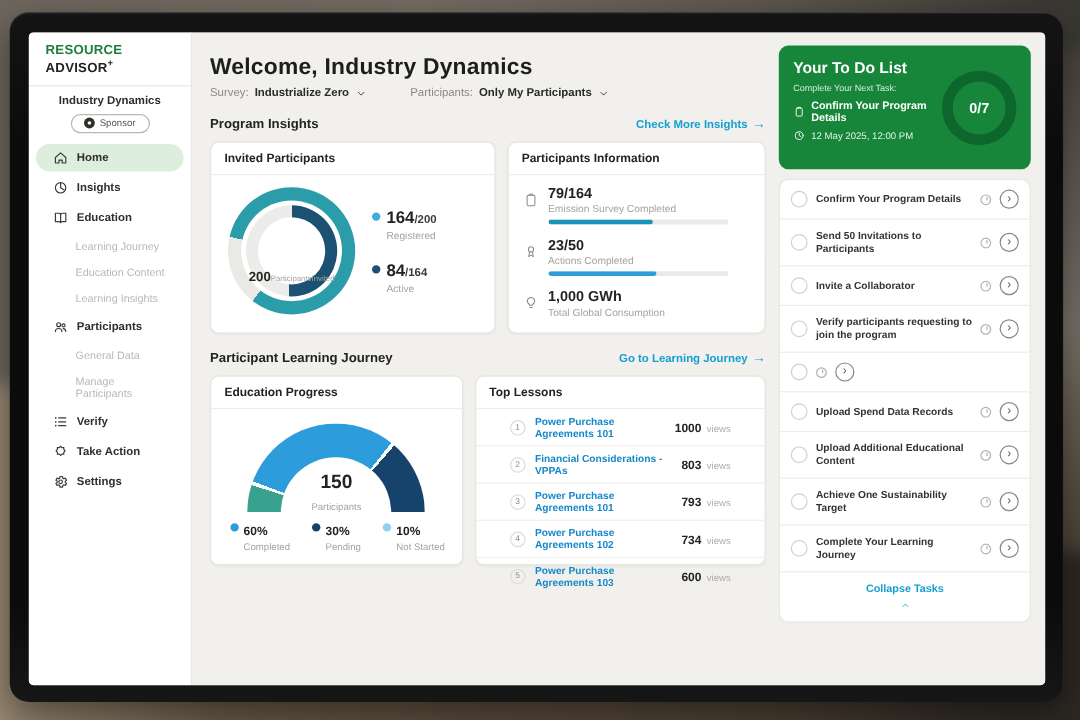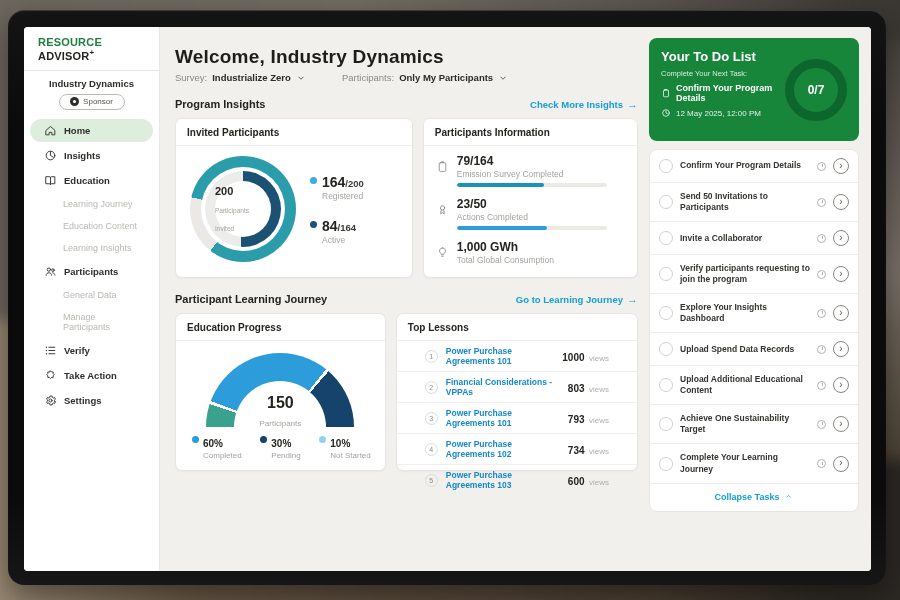--- a/index.html
+++ b/index.html
@@ -62,21 +62,21 @@
   .card { background:#fff; border:1px solid #e7e6e2; border-radius:7px; box-shadow:0 1px 2px rgba(0,0,0,.04); }
   .card-title { font-size:10px; font-weight:bold; color:#23231f; padding:8px 11px 7px; border-bottom:1px solid #eeede9; }
 
   
   .card-invited { flex:1.05; height:160px; }
   .invited-body { display:flex; align-items:center; padding:10px 8px 8px 14px; gap:14px; }
   .donut { position:relative; width:106px; height:106px; }
   .ring-outer { position:absolute; inset:0; border-radius:50%; }
   .ring-mid { position:absolute; inset:11px; border-radius:50%; background:#fff; }
   .ring-inner { position:absolute; inset:15px; border-radius:50%; }
-  .ring-hole { position:absolute; inset:25px; border-radius:50%; background:#fff; display:flex; flex-direction:column; align-items:flex-start; justify-content:center;gap:10px; }
+  .ring-hole { position:absolute; inset:25px; border-radius:50%; background:#fff; display:flex; flex-direction:row; align-items:flex-end; justify-content:center; }
   .ring-hole b { font-size:11px; color:#23231f; }
   .ring-hole span { font-size:6.5px; color:#a5a39e; line-height:1.25; text-align:center; }
   .dlegend { display:flex; flex-direction:column; gap:16px; }
   .dlegend .item { position:relative; padding-left:12px; }
   .dlegend .dot { position:absolute; left:0; top:4px; width:7px; height:7px; border-radius:50%; }
   .dlegend .v { font-size:14px; font-weight:bold; color:#23231f; }
   .dlegend .t { font-size:9.5px; font-weight:bold; color:#3c3b37; }
   .dlegend .lab { font-size:8.5px; color:#a5a39e; }
 
   
@@ -126,21 +126,21 @@
 
   .tasks-card { background:#fff; border:1px solid #e7e6e2; border-radius:8px; margin-top:8px; }
   .task { display:flex; align-items:center; gap:7px; padding:8px 9px; border-bottom:1px solid #eeede9; }
   .task .chk { width:14px; height:14px; border:1.5px solid #d2d1cd; border-radius:50%; flex-shrink:0; }
   .task .lab { flex:1; font-size:8.5px; font-weight:bold; color:#33332f; line-height:1.3; }
   .task .clock { width:9px; height:9px; border:1px solid #b3b2ad; border-radius:50%; position:relative; flex-shrink:0; }
   .task .clock::after { content:""; position:absolute; left:3.5px; top:1.5px; width:1px; height:3px; background:#b3b2ad; }
   .task .go { width:16px; height:16px; border:1.2px solid #888782; border-radius:50%; color:#55544f;
     display:flex; align-items:center; justify-content:center; font-size:10px; line-height:1; flex-shrink:0; padding-bottom:1px; }
   .collapse { display:flex; align-items:center; justify-content:center; gap:5px; padding:8px 0 9px;
-    font-size:9px; font-weight:bold; color:#149fd1; cursor:pointer; }
+    font-size:9px; font-weight:bold; color:#149fd1; cursor:pointer;flex-direction:column; }
   .collapse svg { width:9px; height:9px; stroke:#149fd1; fill:none; stroke-width:2; }
 
   .arrow { font-size:11px; }
 </style>
 </head>
 <body>
 
 <div class="bg">
   <div class="bg-top"></div>
   <div class="bg-bottom"></div>
@@ -455,21 +455,20 @@
           <div class="task">
             <span class="chk"></span>
             <span class="lab">Verify participants requesting to join the program</span>
             <span class="clock"></span>
             <span class="go">
                 <span>›</span>
               </span>
           </div>
           <div class="task">
             <span class="chk"></span>
-            <span class="lab">Explore Your Insights Dashboard</span>
             <span class="clock"></span>
             <span class="go">
                 <span>›</span>
               </span>
           </div>
           <div class="task">
             <span class="chk"></span>
             <span class="lab">Upload Spend Data Records</span>
             <span class="clock"></span>
             <span class="go">

